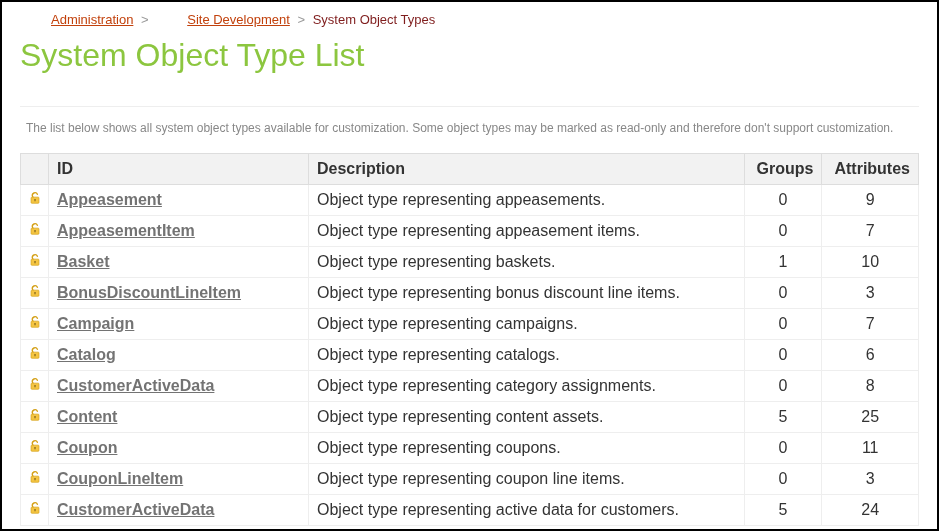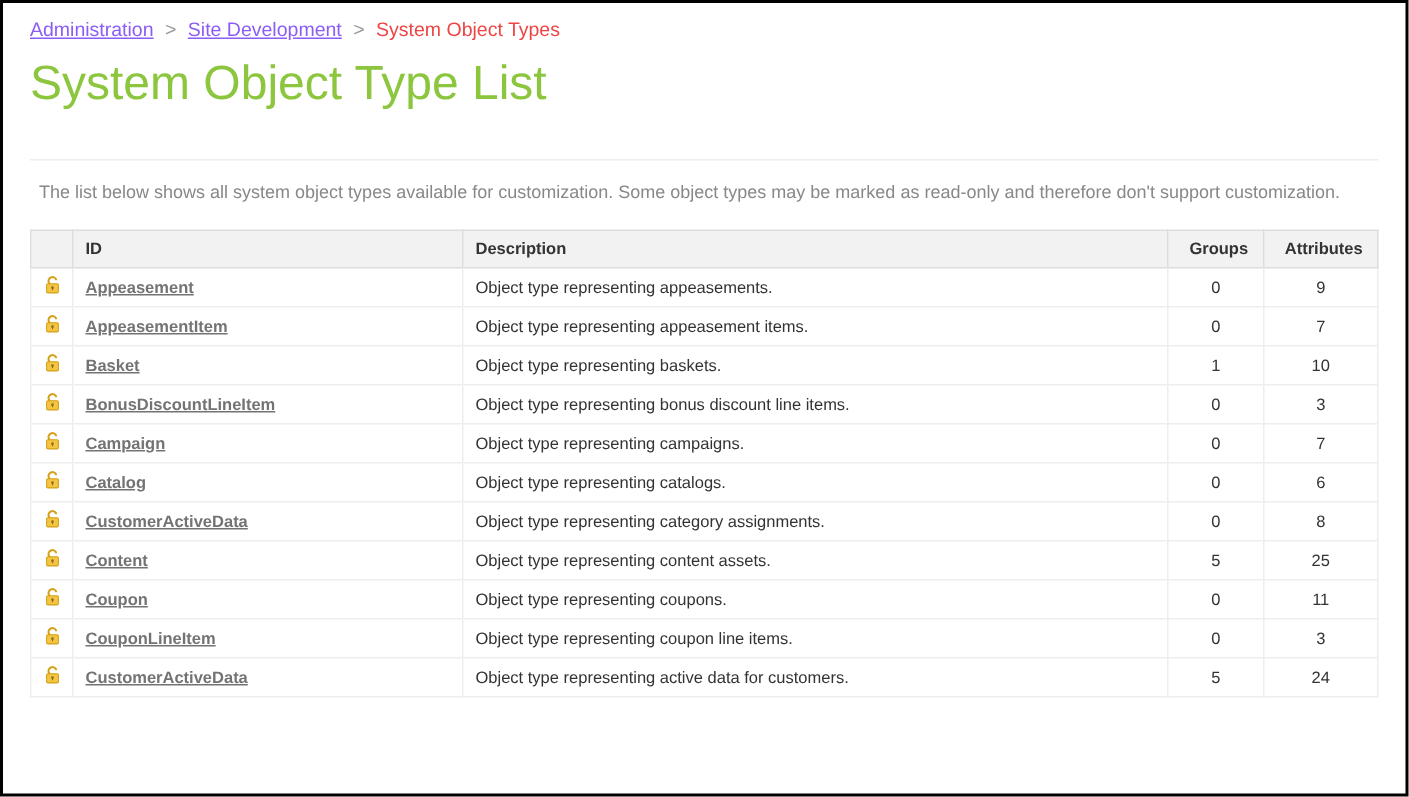--- a/index.html
+++ b/index.html
@@ -11,29 +11,30 @@
       border: 2px solid #000;
       padding: 10px 18px;
       overflow: hidden;
     }
     .breadcrumb {
       font-size: 13px;
       color: #888;
       margin-bottom: 8px;
     }
     .breadcrumb a {
-      color: #8b5cf6;
+      color: #c2410c;
       text-decoration: underline;
+      margin-left: 31px;
     }
     .breadcrumb .sep {
       color: #999;
       margin: 0 4px;
     }
     .breadcrumb .current {
-      color: #ef4444;
+      color: #7f1d1d;
     }
     h1.page-title {
       color: #8cc63f;
       font-size: 32px;
       font-weight: 300;
       margin: 10px 0 32px 0;
     }
     hr.divider {
       border: none;
       border-top: 1px solid #eee;
@@ -41,21 +42,21 @@
     }
     .intro {
       font-size: 12px;
       color: #888;
       margin-bottom: 18px;
       padding-left: 6px;
     }
     table {
       width: 100%;
       border-collapse: collapse;
-      font-size: 11px;
+      font-size: 16px;
       border-radius: 19px;
     }
     thead th {
       background: #f2f2f2;
       border: 1px solid #ddd;
       padding: 6px 8px;
       text-align: left;
       font-weight: bold;
       color: #333;
     }

